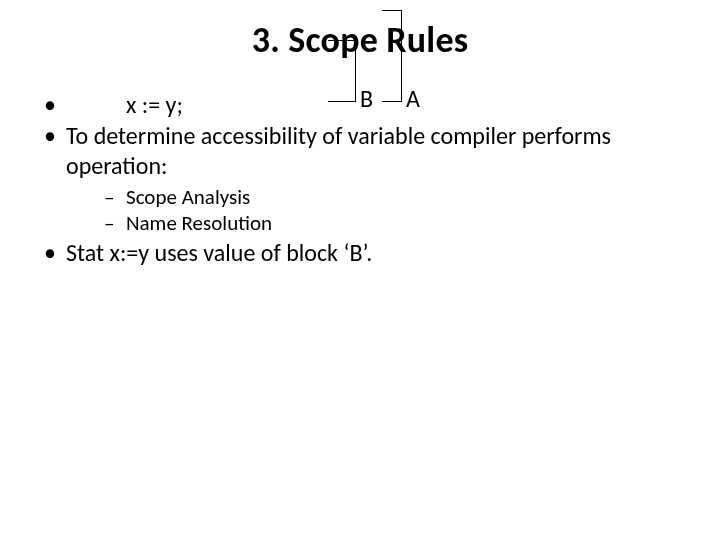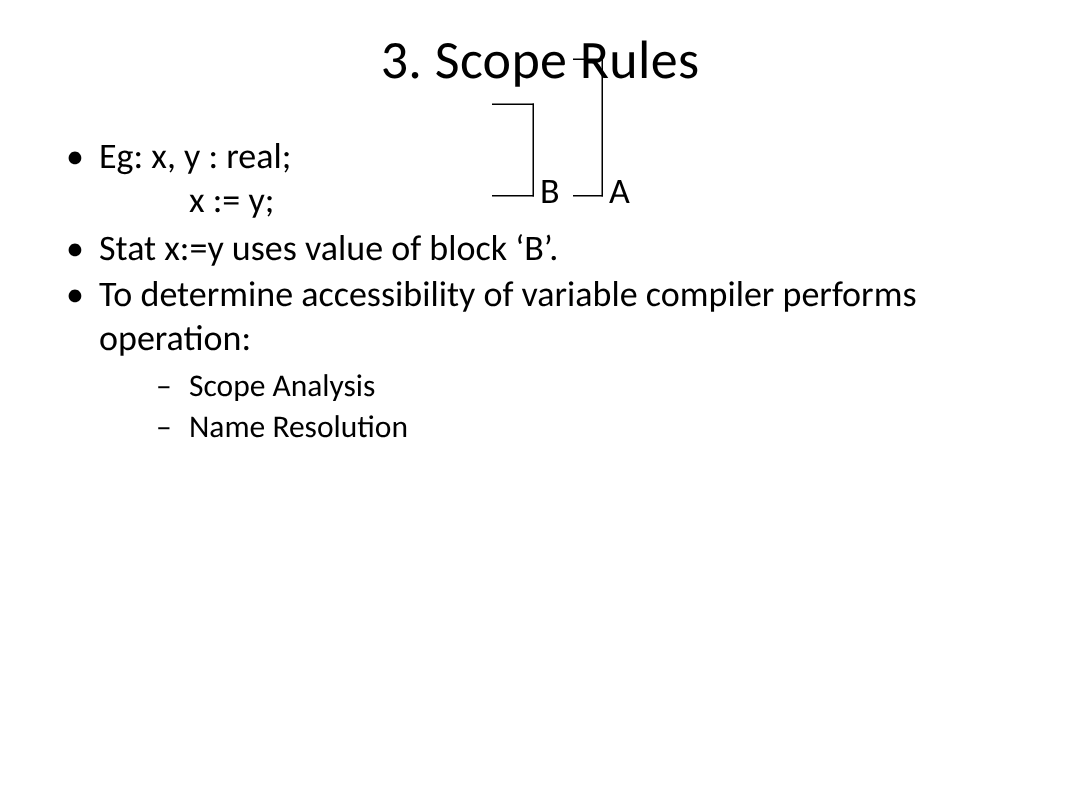--- a/index.html
+++ b/index.html
@@ -13,21 +13,21 @@
     overflow: hidden;
   }
   .slide {
     width: 100%;
     height: 100%;
     padding: 18px 36px 20px 36px;
   }
   .title {
     font-size: 36px;
     text-align: center;
-    font-weight: 400;
+    font-weight: 700;
     margin-bottom: 28px;
     letter-spacing: 0.2px;
   }
   .bullets {
     list-style: none;
     font-size: 24px;
     line-height: 1.22;
   }
   .bullets > li {
     position: relative;
@@ -92,37 +92,36 @@
   }
 </style>
 </head>
 <body>
 
 <div class="slide">
   <h1 class="title">3. Scope Rules</h1>
 
   <ul class="bullets">
     <li>
-      <span>Eg: x, y : real;</span>
       <span class="indent1 line-wrap">
         <span>x := y;</span>
         <span class="bracket-b"></span>
         <span class="bracket-a"></span>
         <span class="lbl-b">B</span>
         <span class="lbl-a">A</span>
       </span>
-    </li>
-    <li>
-      <span>Stat x:=y uses value of block ‘B’.</span>
     </li>
     <li>
       <span>To determine accessibility of variable compiler performs operation:</span>
       <ul class="sub">
         <li>
           <span>Scope Analysis</span>
         </li>
         <li>
           <span>Name Resolution</span>
         </li>
       </ul>
     </li>
+    <li>
+      <span>Stat x:=y uses value of block ‘B’.</span>
+    </li>
   </ul>
 </div>
 
 </body></html>

